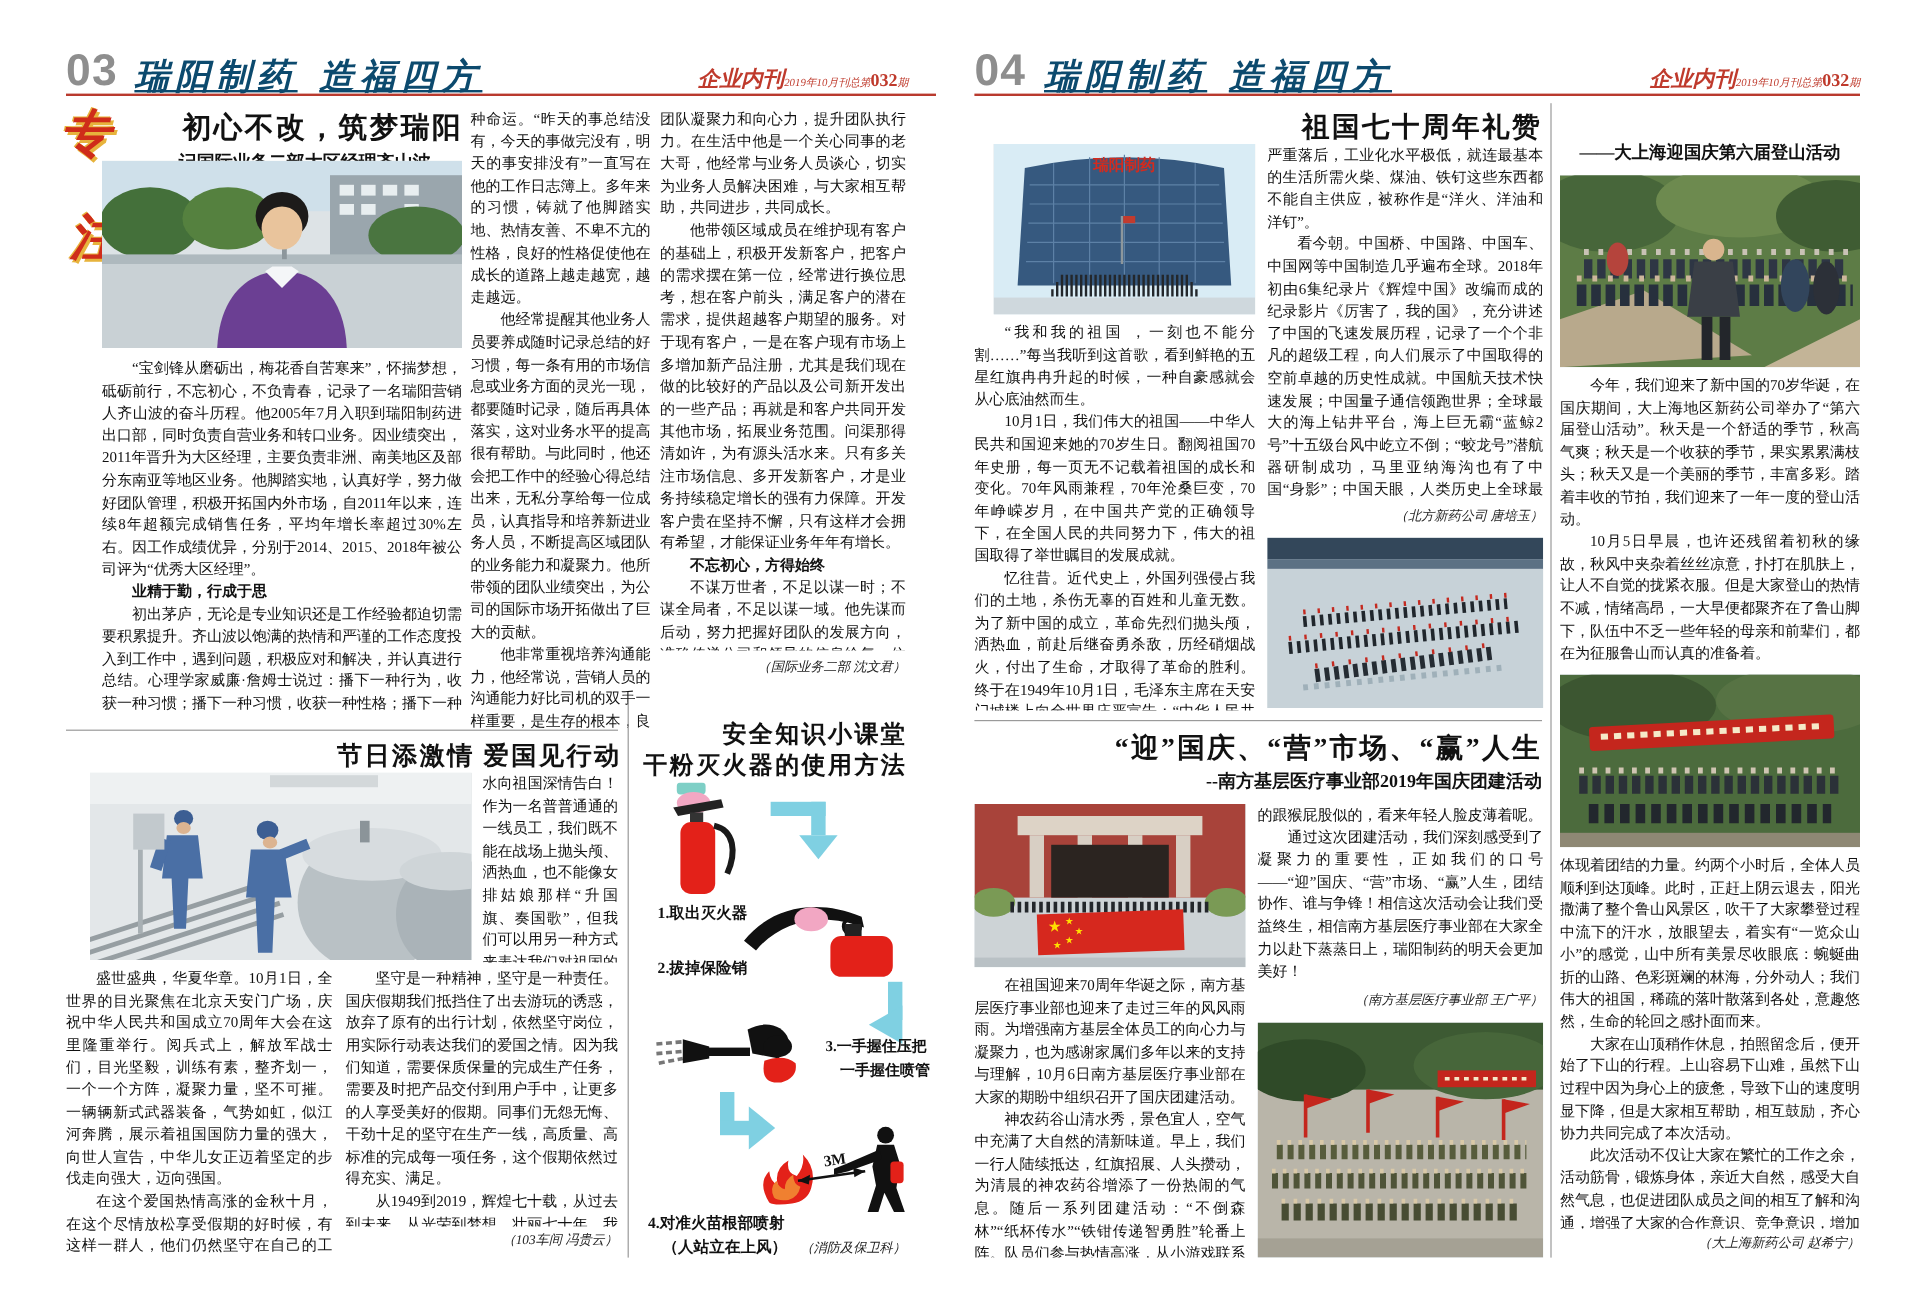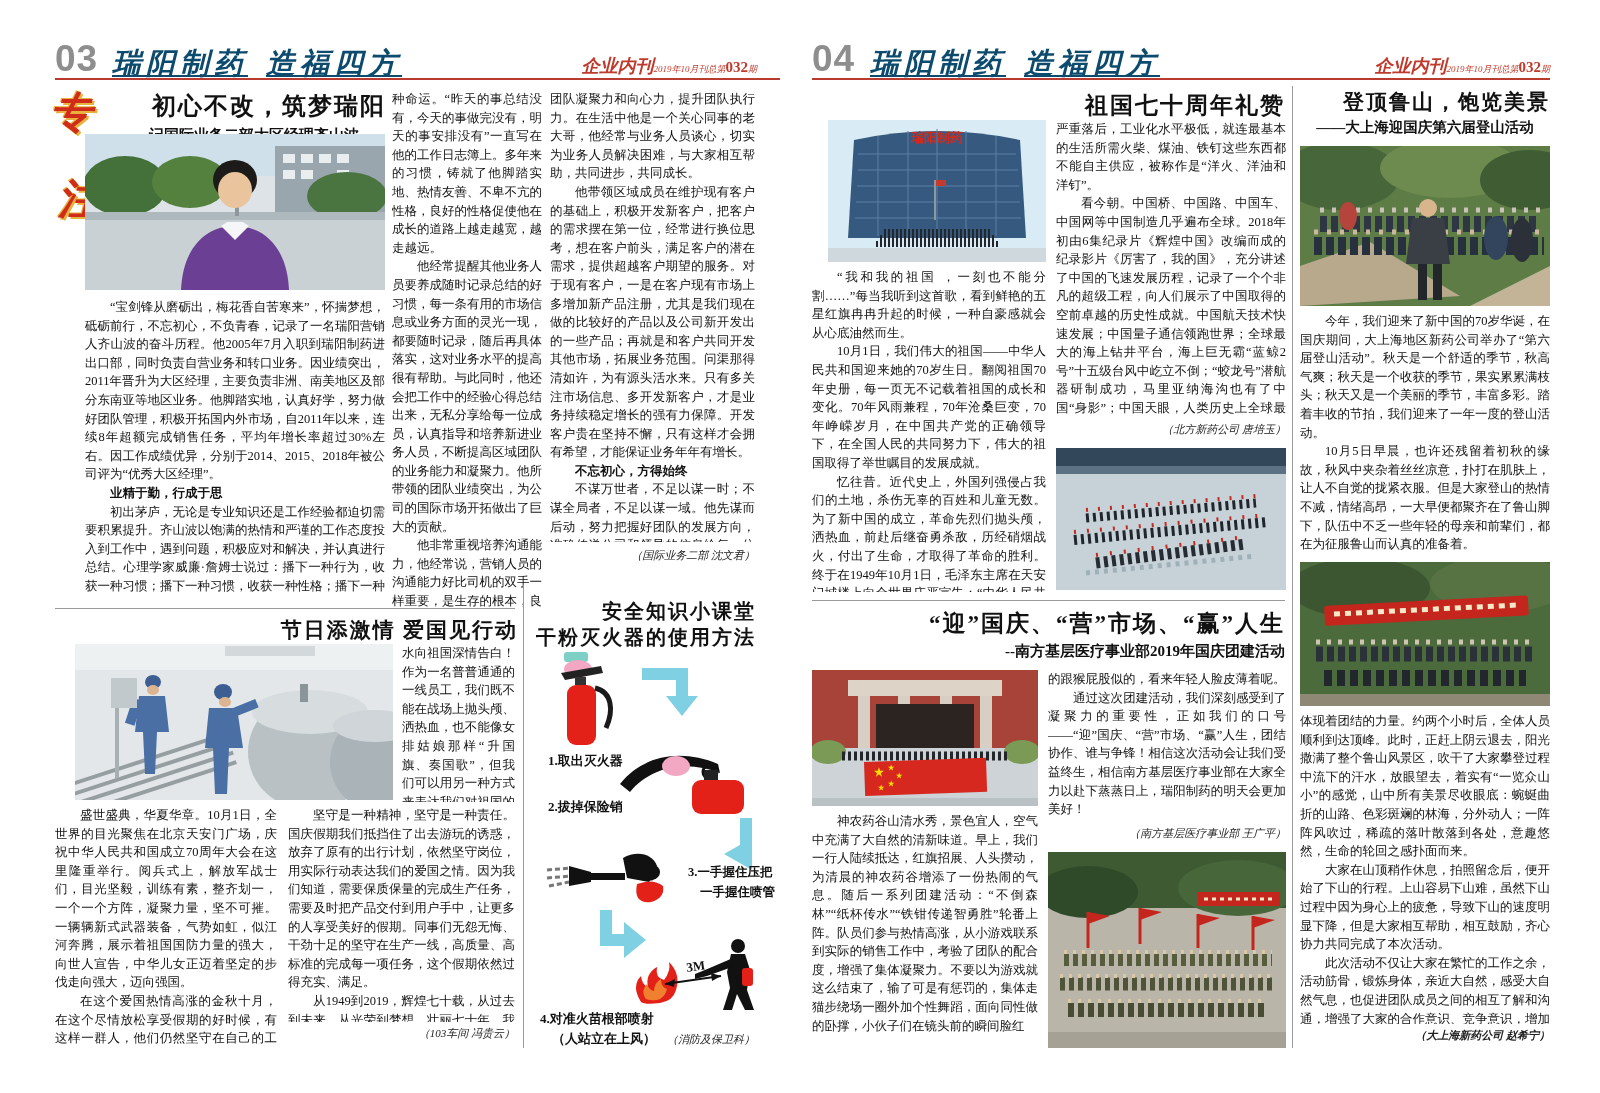--- a/index.html
+++ b/index.html
@@ -326,20 +326,21 @@
             <text x="84" y="108" font-size="7">★</text>
             <text x="76" y="116" font-size="7">★</text>
             <text x="66" y="120" font-size="7">★</text>
         </g>
       </g>
       <rect y="128" width="226" height="8" fill="#b9c1c5"></rect>
     </svg>
   </div>
 
   <div class="abs bod" style="left:812px;top:812px;width:226px;height:236px;">
+    <p>在祖国迎来70周年华诞之际，南方基层医疗事业部也迎来了走过三年的风风雨雨。为增强南方基层全体员工的向心力与凝聚力，也为感谢家属们多年以来的支持与理解，10月6日南方基层医疗事业部在大家的期盼中组织召开了国庆团建活动。</p>
     <p>神农药谷山清水秀，景色宜人，空气中充满了大自然的清新味道。早上，我们一行人陆续抵达，红旗招展、人头攒动，为清晨的神农药谷增添了一份热闹的气息。随后一系列团建活动：“不倒森林”“纸杯传水”“铁钳传递智勇胜”轮番上阵。队员们参与热情高涨，从小游戏联系到实际的销售工作中，考验了团队的配合度，增强了集体凝聚力。不要以为游戏就这么结束了，输了可是有惩罚的，集体走猫步绕场一圈外加个性舞蹈，面向同性做的卧撑，小伙子们在镜头前的瞬间脸红</p>
   </div>
   <div class="abs bod" style="left:1048px;top:670px;width:238px;height:152px;">
     <p class="cont">的跟猴屁股似的，看来年轻人脸皮薄着呢。</p>
     <p>通过这次团建活动，我们深刻感受到了凝聚力的重要性，正如我们的口号——“迎”国庆、“营”市场、“赢”人生，团结协作、谁与争锋！相信这次活动会让我们受益终生，相信南方基层医疗事业部在大家全力以赴下蒸蒸日上，瑞阳制药的明天会更加美好！</p>
   </div>
   <div class="abs byline" style="left:1048px;top:826px;width:238px;">（南方基层医疗事业部 王广平）</div>
 
   <div class="abs ph" style="left:1048px;top:852px;width:238px;height:196px;">
     <svg width="238" height="196" viewBox="0 0 238 196">
@@ -364,21 +365,20 @@
       <path d="M16,108 H224" stroke="#575c3c" stroke-width="12" stroke-dasharray="5 4"></path>
       <path d="M12,132 H228" stroke="#4f5438" stroke-width="13" stroke-dasharray="5 4"></path>
       <path d="M20,158 H220" stroke="#474c33" stroke-width="14" stroke-dasharray="6 4"></path>
       <path d="M16,100 H224" stroke="#d9c9a8" stroke-width="4" stroke-dasharray="3 6"></path>
       <path d="M12,124 H228" stroke="#d9c9a8" stroke-width="4" stroke-dasharray="3 6"></path>
       <path d="M20,149 H220" stroke="#d9c9a8" stroke-width="4" stroke-dasharray="3 7"></path>
       <rect y="180" width="238" height="16" fill="#a5a194"></rect>
     </svg>
   </div>
 
-  <div class="abs h1 t21" style="left:1300px;top:88px;width:250px;">登顶鲁山，饱览美景</div>
   <div class="abs sub" style="left:1300px;top:118px;width:250px;text-align:center;font-size:14.5px;">——大上海迎国庆第六届登山活动</div>
 
   <div class="abs ph" style="left:1300px;top:146px;width:250px;height:160px;">
     <svg width="250" height="160" viewBox="0 0 250 160">
       <rect width="250" height="160" fill="#5d7c46"></rect>
       <ellipse cx="40" cy="30" rx="60" ry="34" fill="#47663a"></ellipse>
       <ellipse cx="150" cy="22" rx="70" ry="30" fill="#6d8a4f"></ellipse>
       <ellipse cx="230" cy="34" rx="50" ry="30" fill="#3f5c33"></ellipse>
       <path d="M0,120 L70,96 L160,150 L0,160 Z" fill="#b8a98c"></path>
       <path d="M170,160 L250,120 L250,160 Z" fill="#c3b497"></path>
@@ -412,19 +412,19 @@
       <rect x="24" y="44" width="204" height="20" rx="3" fill="#c4261d" transform="rotate(-3 24 44)"></rect>
       <path d="M34,52 L218,43" stroke="#f5e9c8" stroke-width="5" stroke-dasharray="6 5"></path>
       <path d="M16,92 H236" stroke="#2b3138" stroke-width="15" stroke-dasharray="7 4"></path>
       <path d="M16,80 H236" stroke="#cfc4b2" stroke-width="5" stroke-dasharray="4 7"></path>
       <path d="M24,116 H226" stroke="#22272d" stroke-width="16" stroke-dasharray="8 5"></path>
       <rect y="132" width="250" height="12" fill="#8e8874"></rect>
     </svg>
   </div>
 
   <div class="abs bod" style="left:1300px;top:712px;width:250px;height:312px;">
-    <p class="cont">体现着团结的力量。约两个小时后，全体人员顺利到达顶峰。此时，正赶上阴云退去，阳光撒满了整个鲁山风景区，吹干了大家攀登过程中流下的汗水，放眼望去，着实有“一览众山小”的感觉，山中所有美景尽收眼底：蜿蜒曲折的山路、色彩斑斓的林海，分外动人；一阵阵风吹过，稀疏的落叶散落到各处，意趣悠然，生命的轮回之感扑面而来。</p>
+    <p class="cont">体现着团结的力量。约两个小时后，全体人员顺利到达顶峰。此时，正赶上阴云退去，阳光撒满了整个鲁山风景区，吹干了大家攀登过程中流下的汗水，放眼望去，着实有“一览众山小”的感觉，山中所有美景尽收眼底：蜿蜒曲折的山路、色彩斑斓的林海，分外动人；我们伟大的祖国，稀疏的落叶散落到各处，意趣悠然，生命的轮回之感扑面而来。</p>
     <p>大家在山顶稍作休息，拍照留念后，便开始了下山的行程。上山容易下山难，虽然下山过程中因为身心上的疲惫，导致下山的速度明显下降，但是大家相互帮助，相互鼓励，齐心协力共同完成了本次活动。</p>
     <p>此次活动不仅让大家在繁忙的工作之余，活动筋骨，锻炼身体，亲近大自然，感受大自然气息，也促进团队成员之间的相互了解和沟通，增强了大家的合作意识、竞争意识，增加了团队凝聚力。大家互相协助，共同努力，我们相信大上海的明天会更美好！</p>
   </div>
-  <div class="abs byline" style="left:1300px;top:1028px;width:250px;font-weight:bold;">（大上海新药公司 赵希宁）</div>
+  <div class="abs byline" style="left:1300px;top:1028px;width:250px;">（大上海新药公司 赵希宁）</div>
 
 </div>
 
 </body></html>

